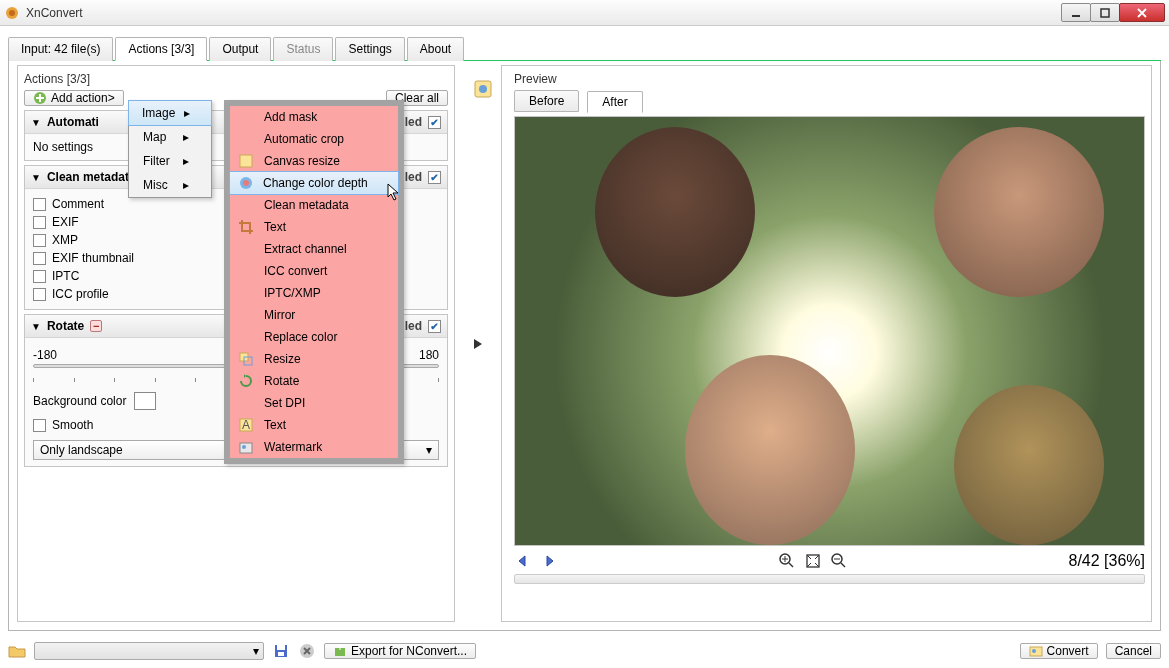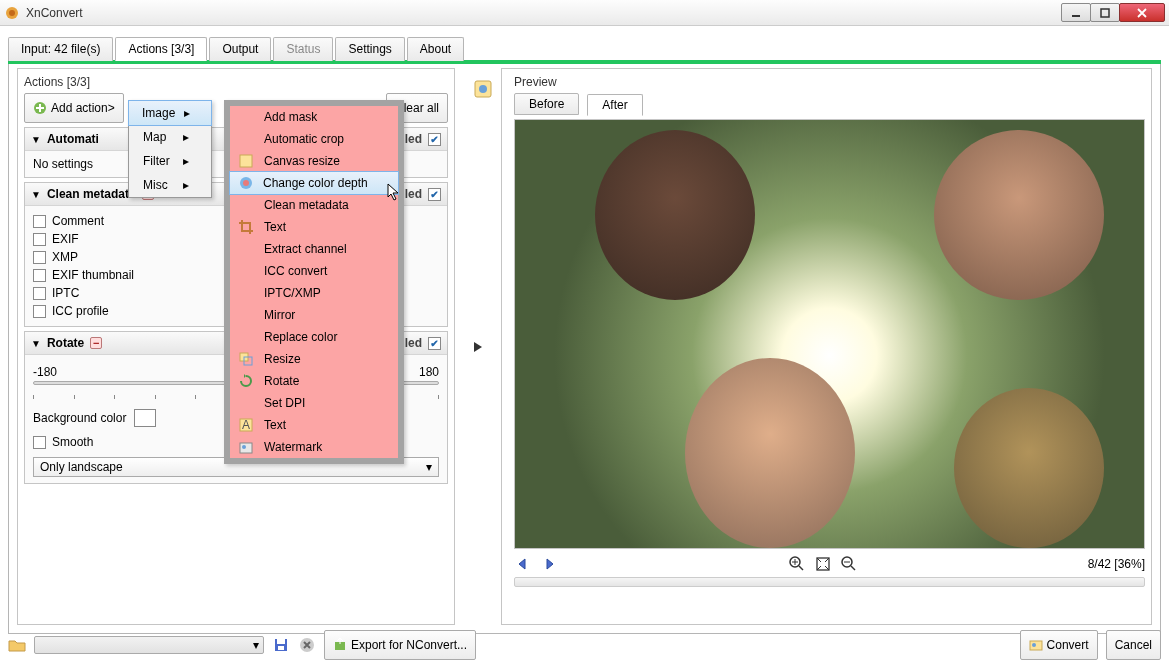--- a/index.html
+++ b/index.html
@@ -8,36 +8,36 @@
 
 .titlebar { height: 26px; background: linear-gradient(#fdfdfd,#eaeaea); border-bottom: 1px solid #ccc; display: flex; align-items: center; padding: 0 4px; }
 .titlebar .app-icon { width: 16px; height: 16px; margin-right: 6px; display:flex; align-items:center; justify-content:center;}
 .titlebar .title { flex: 1; color: #333; }
 .win-controls { display: flex; gap: 0; }
 .win-btn { width: 30px; height: 19px; border: 1px solid #8a8a8a; background: linear-gradient(#f5f5f5,#ddd); display: flex; align-items: center; justify-content: center; border-radius: 2px; margin-left:-1px;}
 .win-btn.close { background: linear-gradient(#e67,#c9302c); width: 46px; border-color:#883030; color:#fff;}
 
 
 .tabs-wrap { padding: 10px 8px 0 8px; }
-.tabs { display: flex; border-bottom: 4px solid #22c55e; position: relative; }
+.tabs { display: flex; border-bottom: 1px solid #22c55e; position: relative; }
 .tab { padding: 4px 12px; border: 1px solid #b5b5b5; border-bottom: none; background: linear-gradient(#fafafa,#eaeaea); margin-right: 2px; border-radius: 2px 2px 0 0; cursor: pointer; position: relative; top: 1px; }
 .tab.active { background: #fff; border-bottom: 1px solid #fff; }
 .tab.disabled { color: #888; }
 
 
 .content { display: flex; padding: 4px 8px 8px 8px; gap: 8px; height: 570px; border:1px solid #b5b5b5; border-top:none; margin:0 8px;}
 .panel { border: 1px solid #c5c5c5; background: #fff; padding: 6px; position: relative; }
 .left-panel { width: 438px; }
 .right-panel { flex: 1; padding-left: 12px; }
 
 .panel-title { font-size: 12px; color: #333; margin-bottom: 4px; }
 
 
 .left-toolbar { display: flex; gap: 4px; margin-bottom: 4px; align-items: center; }
-.btn { border: 1px solid #aaa; background: linear-gradient(#fdfdfd,#ececec); padding: 2px 8px; border-radius: 2px; cursor: pointer; display: inline-flex; align-items: center; gap: 4px; height:30px;}
+.btn { border: 1px solid #aaa; background: linear-gradient(#fdfdfd,#ececec); padding: 2px 8px; border-radius: 2px; cursor: pointer; display: inline-flex; align-items: center; gap: 4px; height:16px;}
 
 
 .section { border: 1px solid #c5c5c5; margin-bottom: 4px; background: #fff; }
 .section-header { background: linear-gradient(#fafafa,#e6e6e6); padding: 4px 6px; display: flex; align-items: center; gap: 6px; font-weight: bold; border-bottom:1px solid #d5d5d5;}
 .section-header .spacer { flex: 1; }
 .section-body { padding: 6px 8px; background:#fafafa;}
 .chev { font-size: 10px; }
 .minus { width:12px; height:12px; border:1px solid #b77; background:#fdd; display:flex; align-items:center; justify-content:center; font-weight:bold; color:#a22; font-size:11px; border-radius:2px; line-height:1;}
 
 .checkbox-row { display: flex; align-items: center; gap: 6px; padding: 2px 0; }
@@ -72,21 +72,21 @@
 .ptab.active { background:#fff; border-bottom:1px solid #fff; position:relative; top:1px;}
 .preview-img-wrap { border:1px solid #c5c5c5; width:100%; height:430px; display:flex; align-items:center; justify-content:center; background:#fff; overflow:hidden;}
 .preview-img { width:100%; height:100%; background: radial-gradient(circle at 50% 55%, #fff 0%, #fffce0 12%, #8aa26a 35%, #4a5d3a 70%); position:relative;}
 .face{ position:absolute; border-radius:50%;}
 .face1{ width:160px; height:170px; left:80px; top:10px; background:radial-gradient(circle at 50% 40%, #6b4a3a, #3b2a22);}
 .face2{ width:170px; height:170px; right:40px; top:10px; background:radial-gradient(circle at 50% 40%, #c9987a, #7a5a48);}
 .face3{ width:170px; height:190px; left:170px; bottom:0; background:radial-gradient(circle at 50% 40%, #dfae8a, #8a6a58);}
 .face4{ width:150px; height:160px; right:40px; bottom:0; background:radial-gradient(circle at 50% 40%, #b1935a, #6a5a3a);}
 .preview-toolbar { display:flex; align-items:center; gap:8px; margin-top:6px;}
 .preview-toolbar .spacer{flex:1;}
-.status{ text-align:right; font-size:12px;}
+.status{ text-align:right; font-size:16px;}
 
 
 .bottom-bar { position:absolute; left:8px; right:8px; bottom:8px; display:flex; align-items:center; gap:8px;}
 .bottom-bar .progress{ flex:0 0 230px; height:18px; border:1px solid #aaa; background:linear-gradient(#f2f2f2,#e2e2e2); border-radius:2px;}
 .icon-sq { width:18px; height:18px; display:flex; align-items:center; justify-content:center;}
 
 .small-checkbox{ width:13px; height:13px; border:1px solid #888; background:#fff; display:inline-block;}
 .checked::after{ content:"✔"; font-size:10px; color:#2266aa; display:block; text-align:center; line-height:11px;}
 
 .enabled-lbl{ color:#444;}

